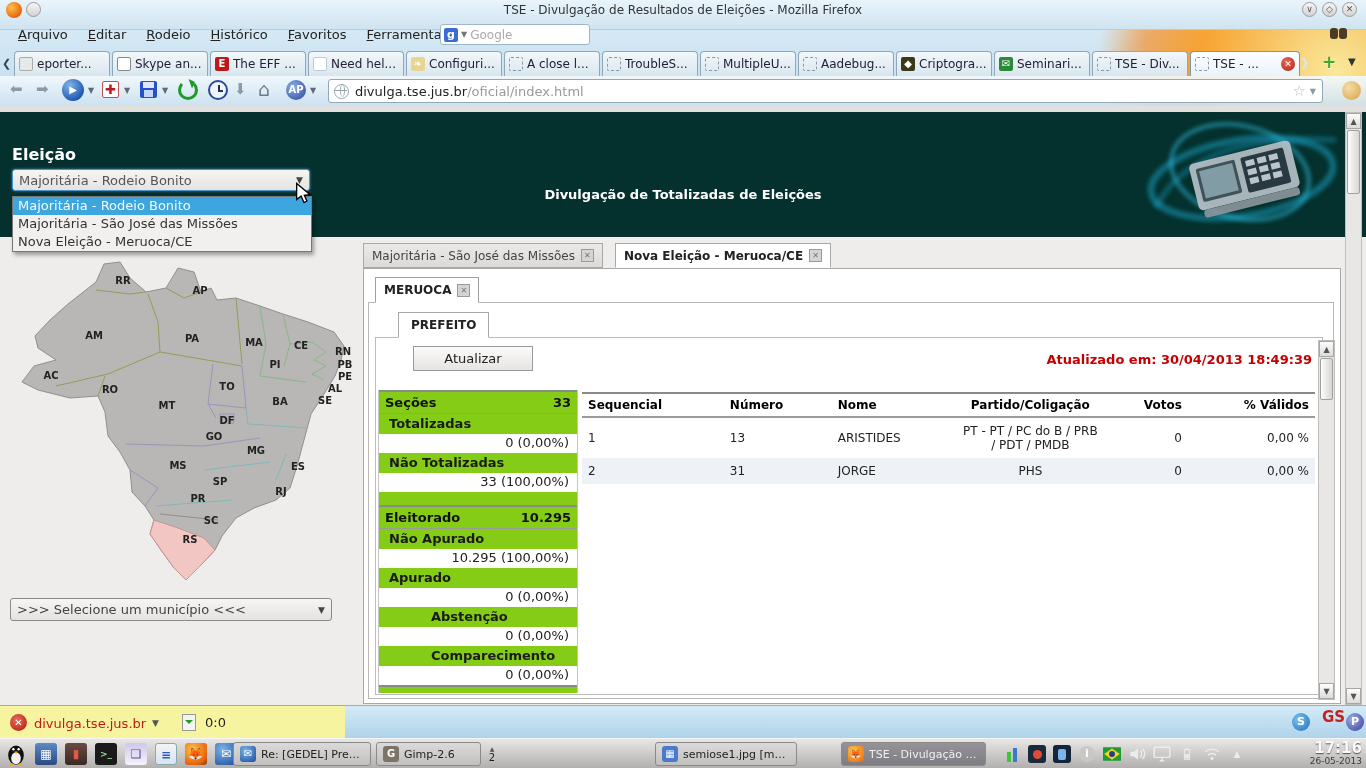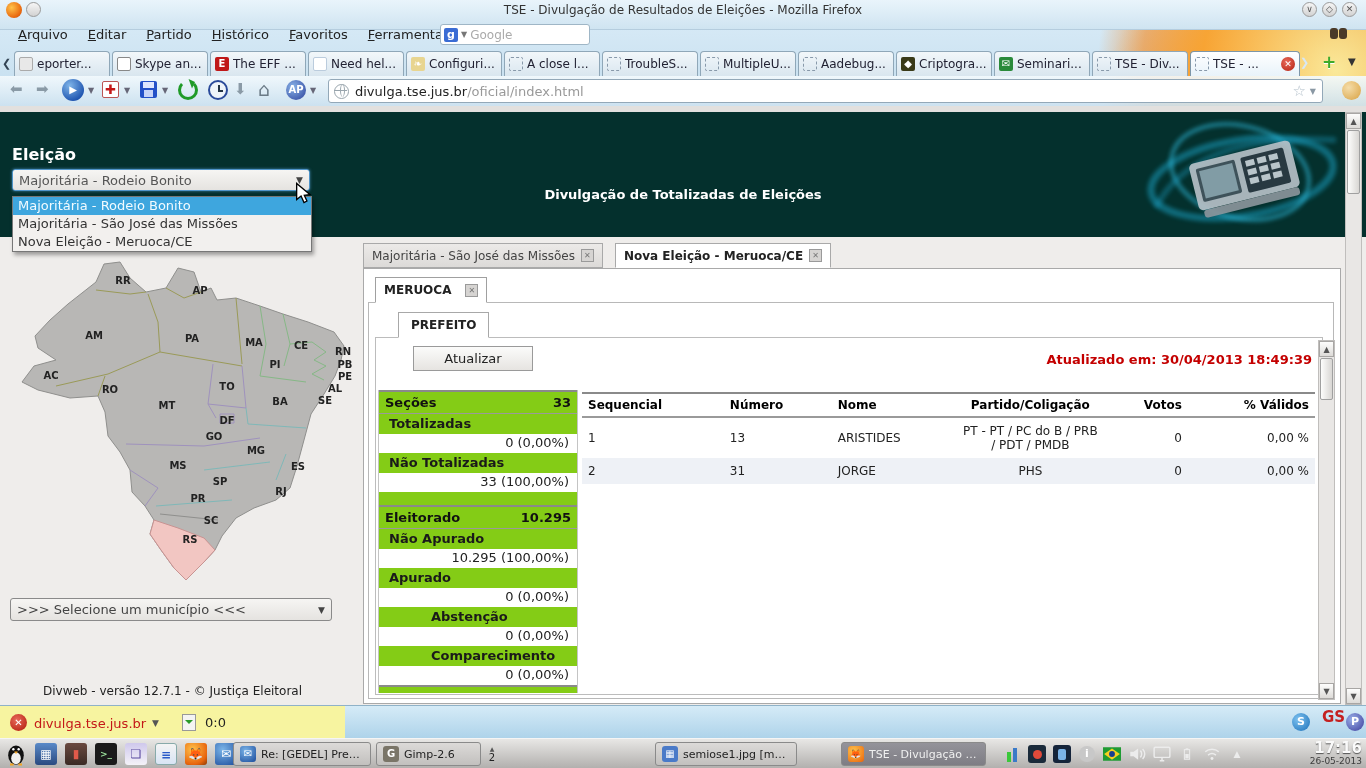--- a/index.html
+++ b/index.html
@@ -138,21 +138,21 @@
   #result-tabs { position:absolute; left:363px; top:137px; height:25px; display:flex; gap:12px; }
   .rtab { height:25px; border:1px solid #a9a9a9; background:linear-gradient(#eceae8,#dcdad8);
     font-size:12px; color:#444; display:flex; align-items:center; padding:0 8px; gap:6px; }
   .rtab.active { background:#fff; border-bottom-color:#fff; font-weight:bold; color:#222; z-index:5; }
   .xbox { width:13px; height:13px; border:1px solid #9a9a9a; background:#d6d4d2; color:#777;
     font-size:8px; line-height:12px; text-align:center; }
   #main-panel { position:absolute; left:363px; top:162px; width:978px; height:436px; background:#fff;
     border:1px solid #a9a9a9; }
   .citytab { position:absolute; left:375px; top:171px; height:26px; border:1px solid #a0a0a0;
     border-bottom:1px solid #fff; background:#fff; z-index:6; display:flex; align-items:center;
-    gap:14px; padding:0 8px; font-size:12px; font-weight:bold; color:#222; }
+    gap:6px; padding:0 8px; font-size:12px; font-weight:bold; color:#222; }
   #sub-panel { position:absolute; left:368px; top:196px; width:966px; height:397px; background:#fff;
     border:1px solid #b8b8b8; }
   .officetab { position:absolute; left:398px; top:206px; height:26px; border:1px solid #a8a8a8;
     border-bottom:1px solid #fff; background:#fff; z-index:6; padding:0 12px; font-size:12px;
     font-weight:bold; color:#222; line-height:24px; }
   #inner-panel { position:absolute; left:375px; top:231px; width:948px; height:358px; background:#fff;
     border:1px solid #bcbcbc; }
   #refresh-btn { position:absolute; left:413px; top:240px; width:120px; height:25px;
     background:linear-gradient(#fbfbfa,#e6e4e1); border:1px solid #9a9a9a; font-size:13px; color:#222;
     text-align:center; line-height:23px; }
@@ -248,21 +248,21 @@
       <div id="win-title">TSE - Divulgação de Resultados de Eleições - Mozilla Firefox</div>
       <div class="tb-roundbtn" style="left:1302px">∨</div>
       <div class="tb-roundbtn" style="left:1322px">◇</div>
       <div class="tb-roundbtn" style="left:1342px">✕</div>
     </div>
 
     <div id="menubar">
       <div id="menu-items">
           <span class="menu-item">Arquivo</span>
           <span class="menu-item">Editar</span>
-          <span class="menu-item">Partido</span>
+          <span class="menu-item">Rodeio</span>
           <span class="menu-item">Histórico</span>
           <span class="menu-item">Favoritos</span>
           <span class="menu-item">Ferramentas</span>
           <span class="menu-item">Ajuda</span>
         </div>
       <div id="searchbox">
         <span class="g-logo">g</span>
         <span class="mini-chev">▼</span>
         <span id="search-ph">Google</span>
       </div>
@@ -467,21 +467,20 @@
           <text x="203" y="276" text-anchor="middle">SC</text>
           <text x="182" y="295" text-anchor="middle">RS</text>
         </g>
     </svg>
 
     <div class="selectbox" id="municipio-select">
       <span>&gt;&gt;&gt; Selecione um município &lt;&lt;&lt;</span>
       <span class="sel-arrow">▼</span>
     </div>
 
-    <div id="page-footer">Divweb - versão 12.7.1 - © Justiça Eleitoral</div>
 
     <div id="result-tabs">
         <div class="rtab">
           <span>Majoritária - São José das Missões</span>
           <span class="xbox">✕</span>
         </div>
         <div class="rtab active">
           <span>Nova Eleição - Meruoca/CE</span>
           <span class="xbox">✕</span>
         </div>

